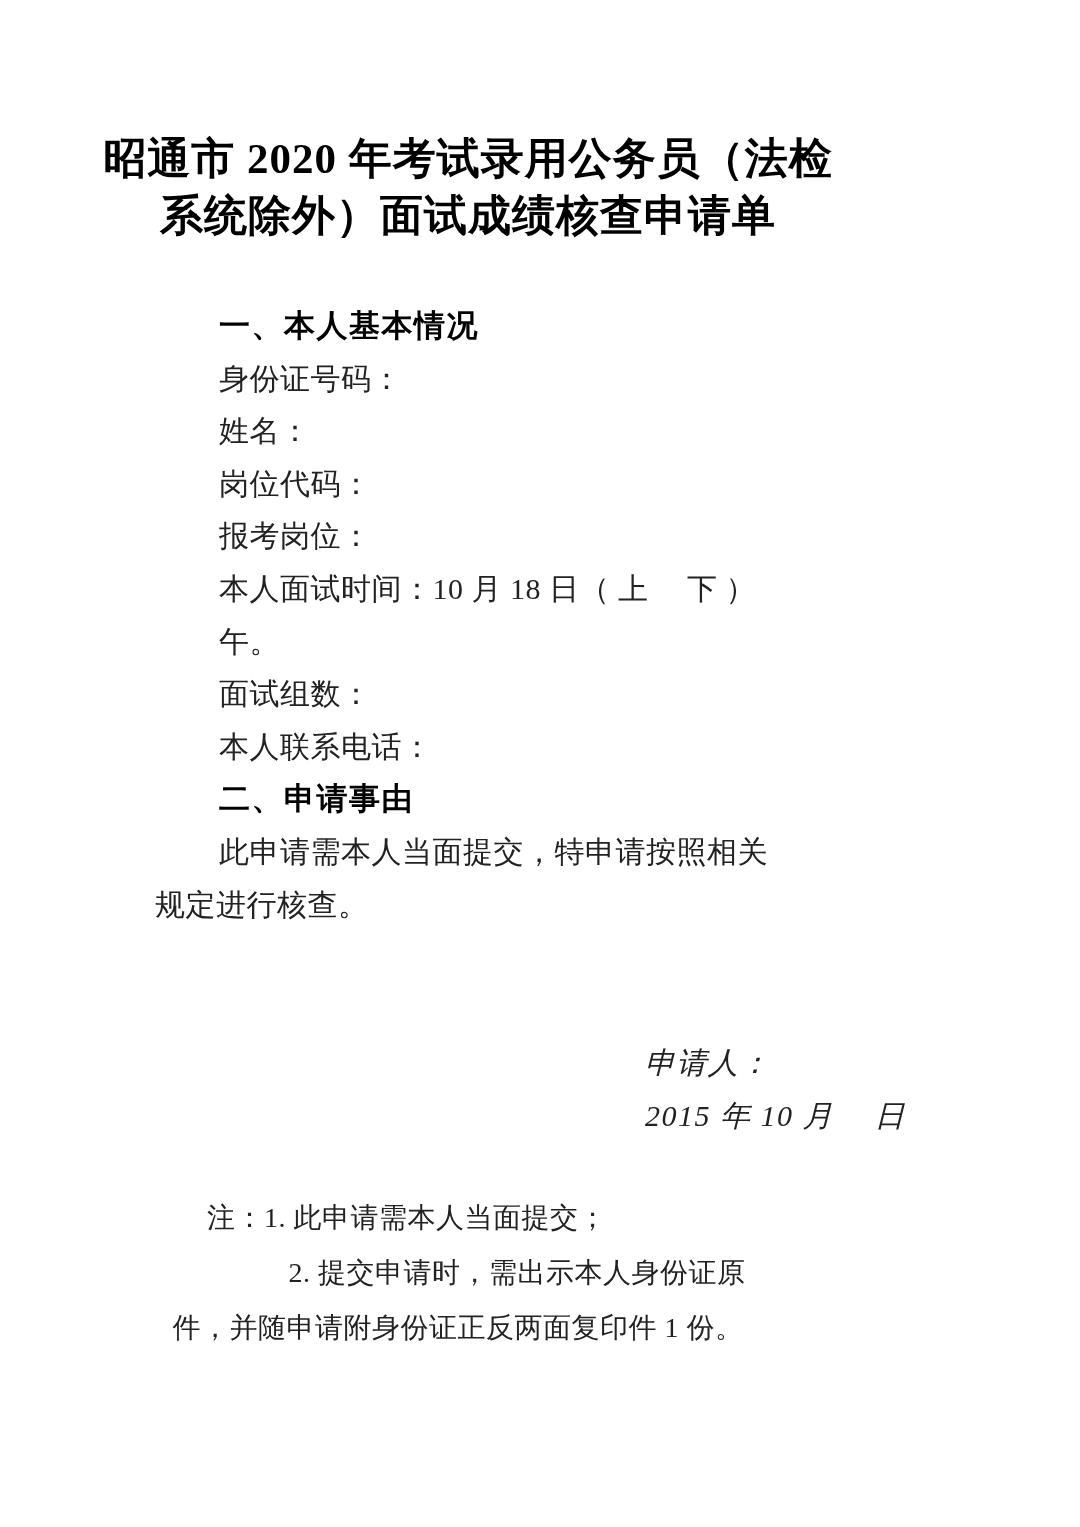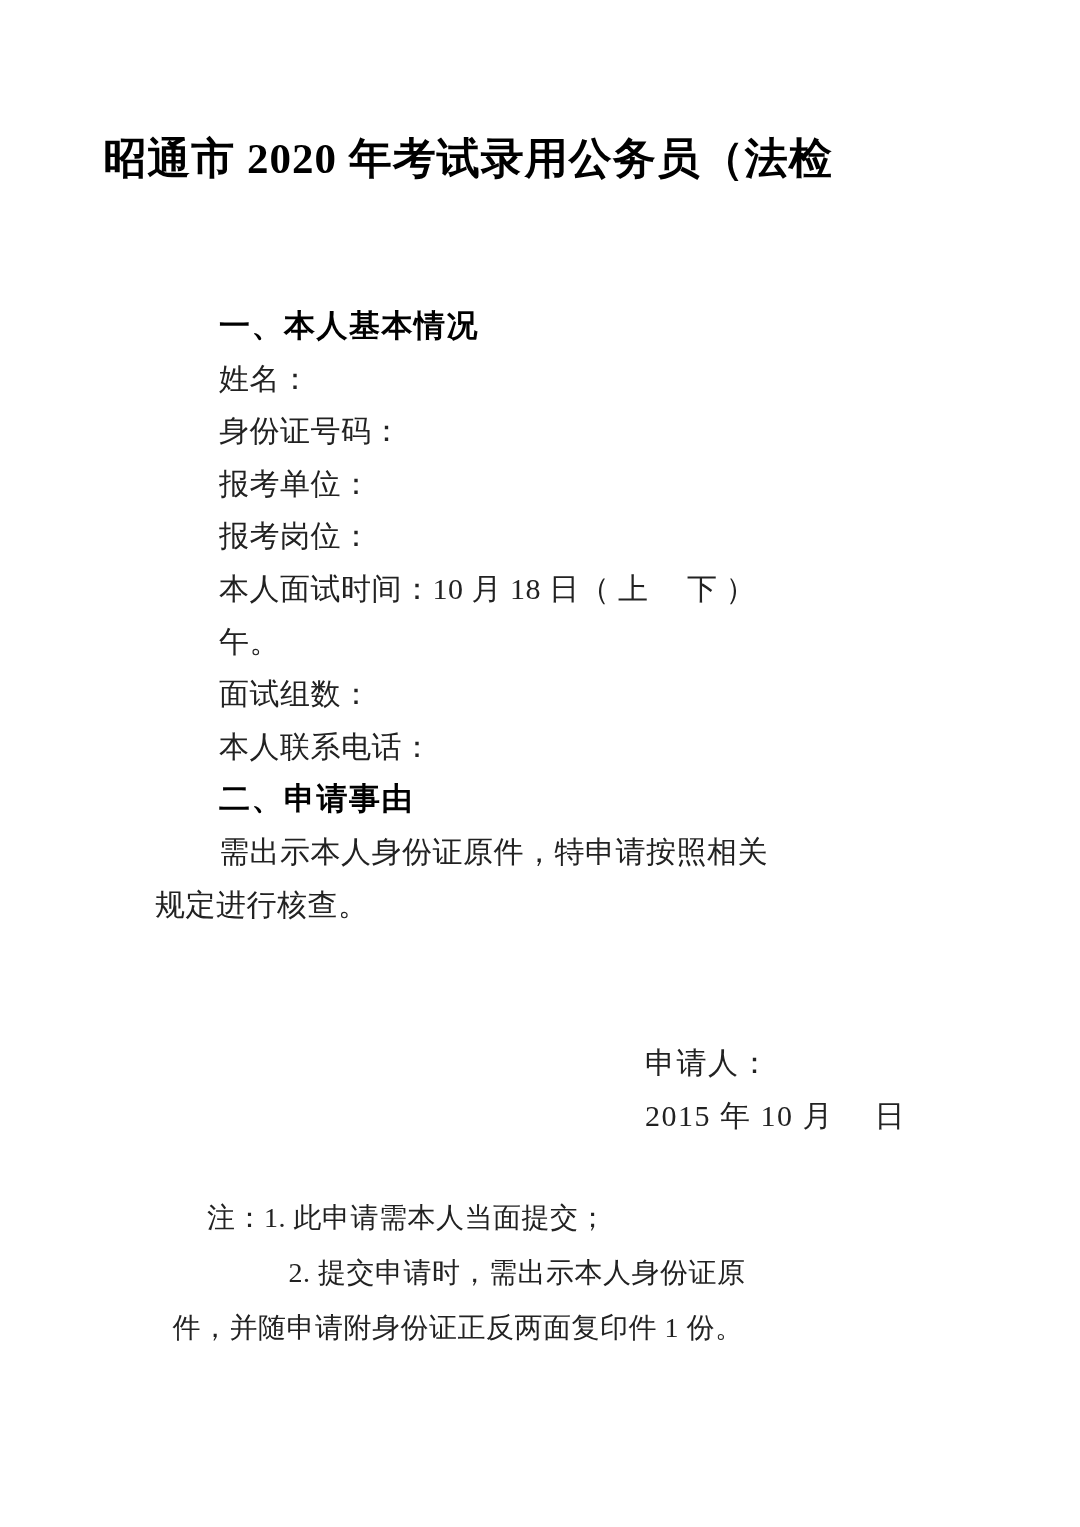--- a/index.html
+++ b/index.html
@@ -57,20 +57,21 @@
   }
   .signature-block {
     position: absolute;
     left: 645px;
     top: 1036px;
     font-family: "Liberation Serif", serif;
     font-size: 30px;
     line-height: 53px;
     letter-spacing: 1.5px;
     color: #222222;
+    font-style: italic;
   }
   .notes {
     position: absolute;
     left: 145px;
     right: 165px;
     top: 1190px;
     font-family: "Liberation Serif", serif;
     font-size: 28px;
     line-height: 55px;
     letter-spacing: 0.5px;
@@ -84,36 +85,37 @@
     text-align: center;
   }
 </style>
 </head>
 <body>
 
 <div class="page">
 
   <div class="doc-title">
     <div>昭通市 2020 年考试录用公务员（法检</div>
+    <div>系统除外）面试成绩核查申请单</div>
   </div>
 
   <div class="content">
     <div class="sec-heading">一、本人基本情况</div>
 
+    <div class="field-line">身份证号码：</div>
     <div class="field-line">姓名：</div>
-    <div class="field-line">身份证号码：</div>
-    <div class="field-line">报考单位：</div>
+    <div class="field-line">岗位代码：</div>
     <div class="field-line">报考岗位：</div>
     <div class="field-line">本人面试时间：10 月 18 日（ 上　 下 ）午。</div>
     <div class="field-line">面试组数：</div>
     <div class="field-line">本人联系电话：</div>
 
     <div class="sec-heading">二、申请事由</div>
 
-    <div class="reason-para">需出示本人身份证原件，特申请按照相关规定进行核查。</div>
+    <div class="reason-para">此申请需本人当面提交，特申请按照相关规定进行核查。</div>
   </div>
 
   <div class="signature-block">
     <div>申请人：</div>
     <div>2015 年 10 月　 日</div>
   </div>
 
   <div class="notes">
     <div class="note-first">注：1. 此申请需本人当面提交；</div>
     <div class="note-second">2. 提交申请时，需出示本人身份证原件，并随申请附身份证正反两面复印件 1 份。</div>

